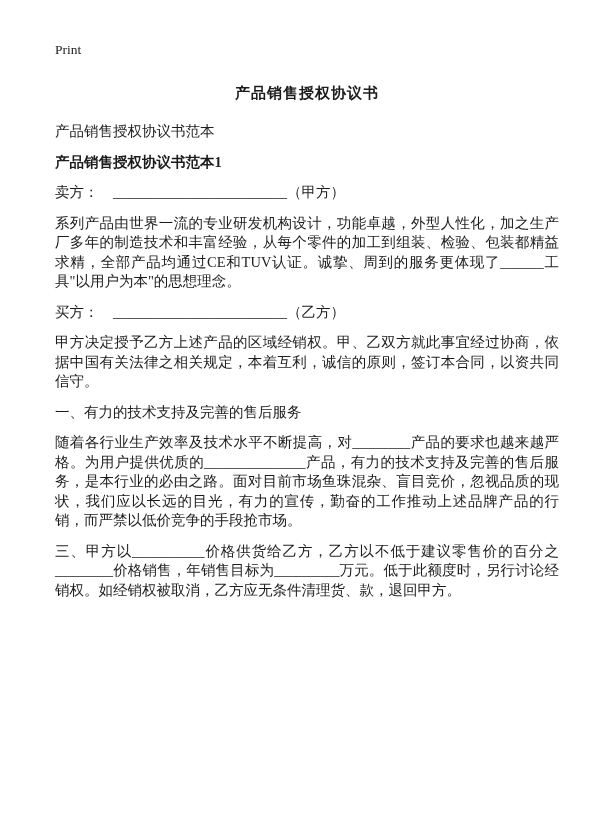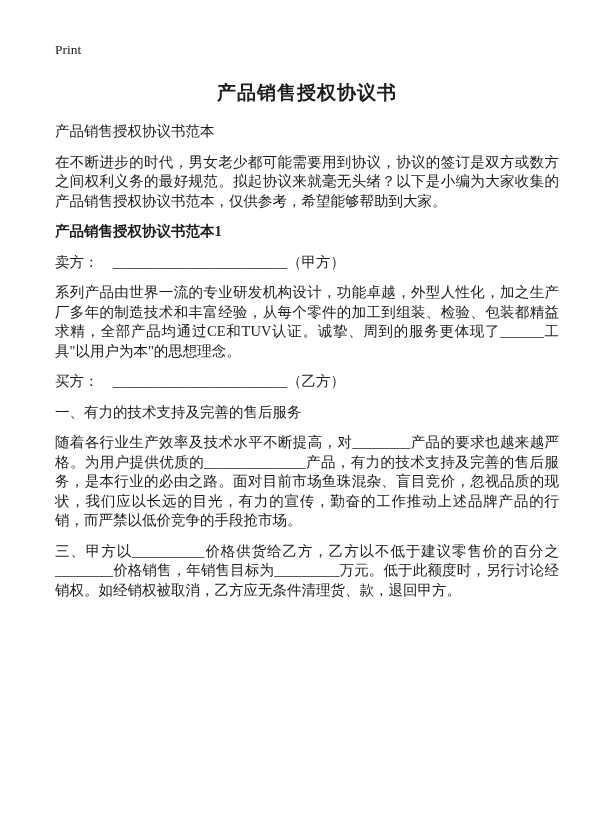--- a/index.html
+++ b/index.html
@@ -23,21 +23,21 @@
   .print-link {
     display: inline-block;
     font-size: 13.5px;
     line-height: 16px;
     margin: 0 0 24px 0;
     color: #1c1c1c;
     cursor: pointer;
     text-decoration: none;
   }
   .doc-title {
-    font-size: 19px;
+    font-size: 15px;
     line-height: 22px;
     font-weight: bold;
     text-align: center;
     margin: 0 0 18px 0;
     letter-spacing: 1px;
   }
   .doc-subtitle {
     margin: 0 0 14px 0;
     text-align: left;
   }
@@ -57,30 +57,30 @@
 <body>
 
 <div class="page">
 
   <a class="print-link">Print</a>
 
   <h1 class="doc-title">产品销售授权协议书</h1>
 
   <p class="para doc-subtitle">产品销售授权协议书范本</p>
 
-  <p class="para">在不断进步的时代，男女老少都可能需要用到协议，协议的签订是双方或数方之间权利义务的最好规范。拟起协议来就毫无头绪？以下是小编为大家收集的产品销售授权协议书范本，仅供参考，希望能够帮助到大家。</p>
 
   <p class="para bold-heading">产品销售授权协议书范本1</p>
 
   <p class="para party-line">卖方：　________________________（甲方）</p>
 
   <p class="para">系列产品由世界一流的专业研发机构设计，功能卓越，外型人性化，加之生产厂多年的制造技术和丰富经验，从每个零件的加工到组装、检验、包装都精益求精，全部产品均通过CE和TUV认证。诚挚、周到的服务更体现了______工具"以用户为本"的思想理念。</p>
 
   <p class="para party-line">买方：　________________________（乙方）</p>
 
+  <p class="para">甲方决定授予乙方上述产品的区域经销权。甲、乙双方就此事宜经过协商，依据中国有关法律之相关规定，本着互利，诚信的原则，签订本合同，以资共同信守。</p>
 
   <p class="para">一、有力的技术支持及完善的售后服务</p>
 
   <p class="para">随着各行业生产效率及技术水平不断提高，对________产品的要求也越来越严格。为用户提供优质的______________产品，有力的技术支持及完善的售后服务，是本行业的必由之路。面对目前市场鱼珠混杂、盲目竞价，忽视品质的现状，我们应以长远的目光，有力的宣传，勤奋的工作推动上述品牌产品的行销，而严禁以低价竞争的手段抢市场。</p>
 
 
   <p class="para">三、甲方以__________价格供货给乙方，乙方以不低于建议零售价的百分之________价格销售，年销售目标为_________万元。低于此额度时，另行讨论经销权。如经销权被取消，乙方应无条件清理货、款，退回甲方。</p>
 
 
 </div>

